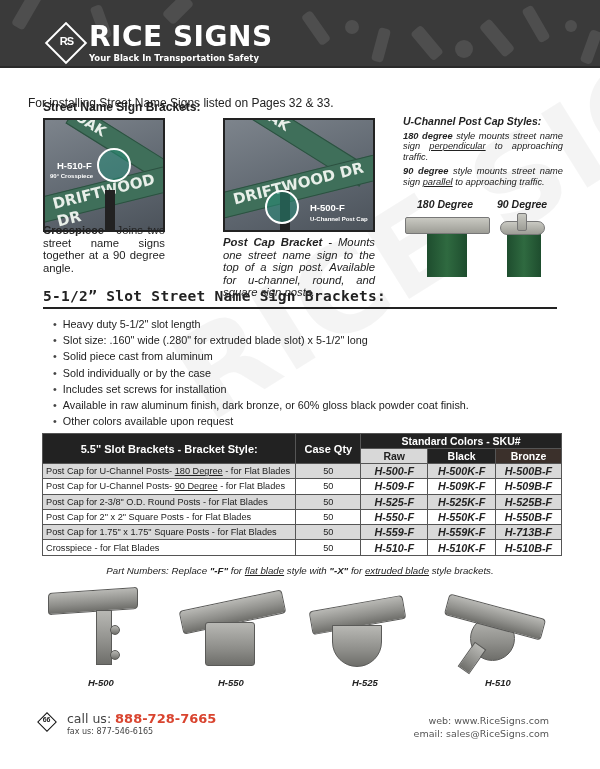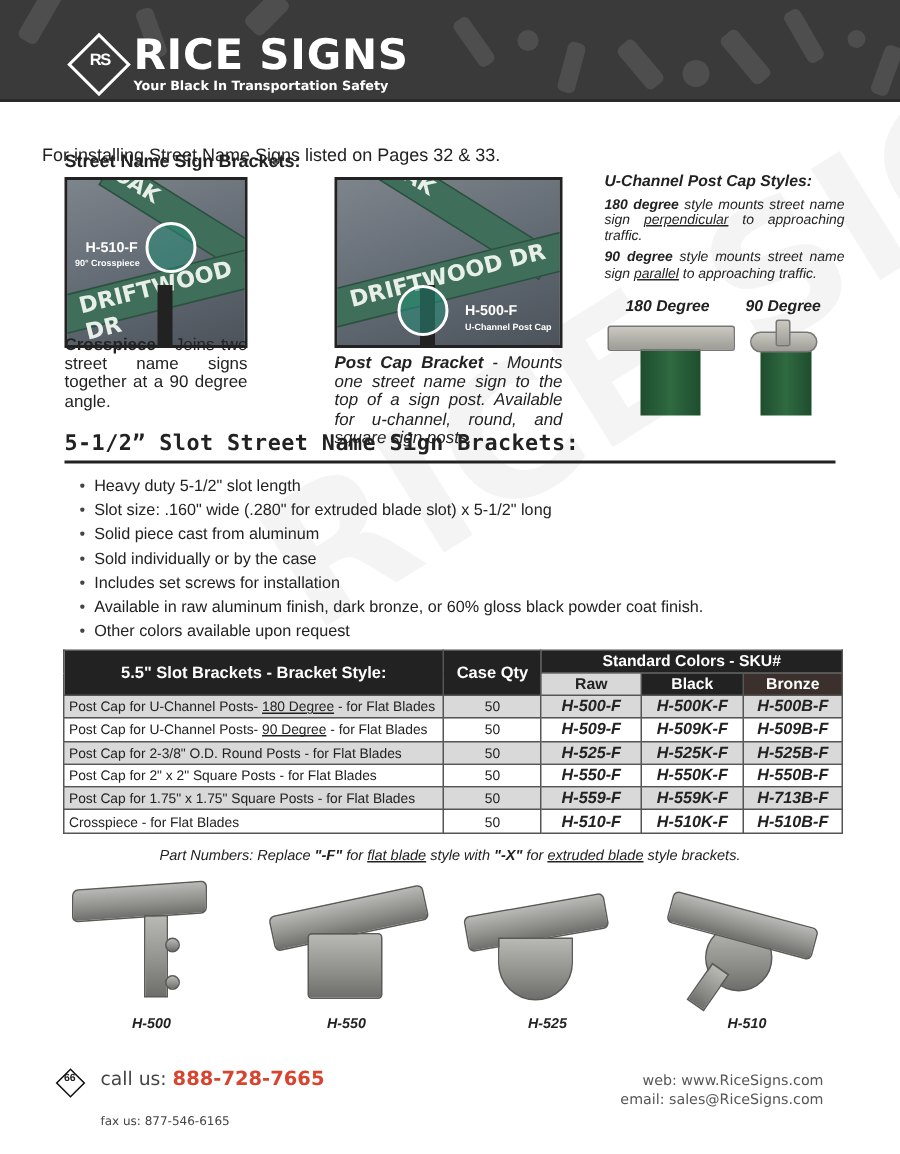--- a/index.html
+++ b/index.html
@@ -59,21 +59,21 @@
   .part-note u { text-decoration: underline; }
 
   .prod-img { position: absolute; }
   .metal { position: absolute; background: linear-gradient(180deg, #b8b8b4 0%, #8e8e8a 60%, #6e6e6a 100%); border: 1px solid #5a5a58; }
   .prod-label { position: absolute; font-weight: bold; font-style: italic; font-size: 9.5px; }
 
   .footer-diamond { position: absolute; left: 40px; top: 715px; width: 14px; height: 14px; border: 1.6px solid #111; transform: rotate(45deg); }
   .footer-diamond span { position: absolute; transform: rotate(-45deg); font-size: 7px; font-weight: bold; left: 0px; top: 1px; }
   .call { position: absolute; left: 67px; top: 711px; font-family: "DejaVu Sans", sans-serif; font-size: 12.5px; color: #444; }
   .call .num { color: #d9442f; font-weight: bold; font-size: 13px; }
-  .fax { position: absolute; left: 67px; top: 743px; font-family: "DejaVu Sans", sans-serif; font-size: 8px; color: #444; }
+  .fax { position: absolute; left: 67px; top: 727px; font-family: "DejaVu Sans", sans-serif; font-size: 8px; color: #444; }
   .web { position: absolute; right: 51px; top: 714px; font-family: "DejaVu Sans", sans-serif; font-size: 9.5px; color: #555; text-align: right; line-height: 13px; }
 
   .watermark { position: absolute; left: 150px; top: 330px; font-family: "DejaVu Sans", sans-serif; font-weight: bold; font-size: 120px; color: rgba(0,0,0,0.045); transform: rotate(-32deg); transform-origin: left top; pointer-events: none; white-space: nowrap; }
 </style>
 </head>
 <body>
 
 <div class="watermark">RICE SIGNS</div>
 
 <div class="header">

